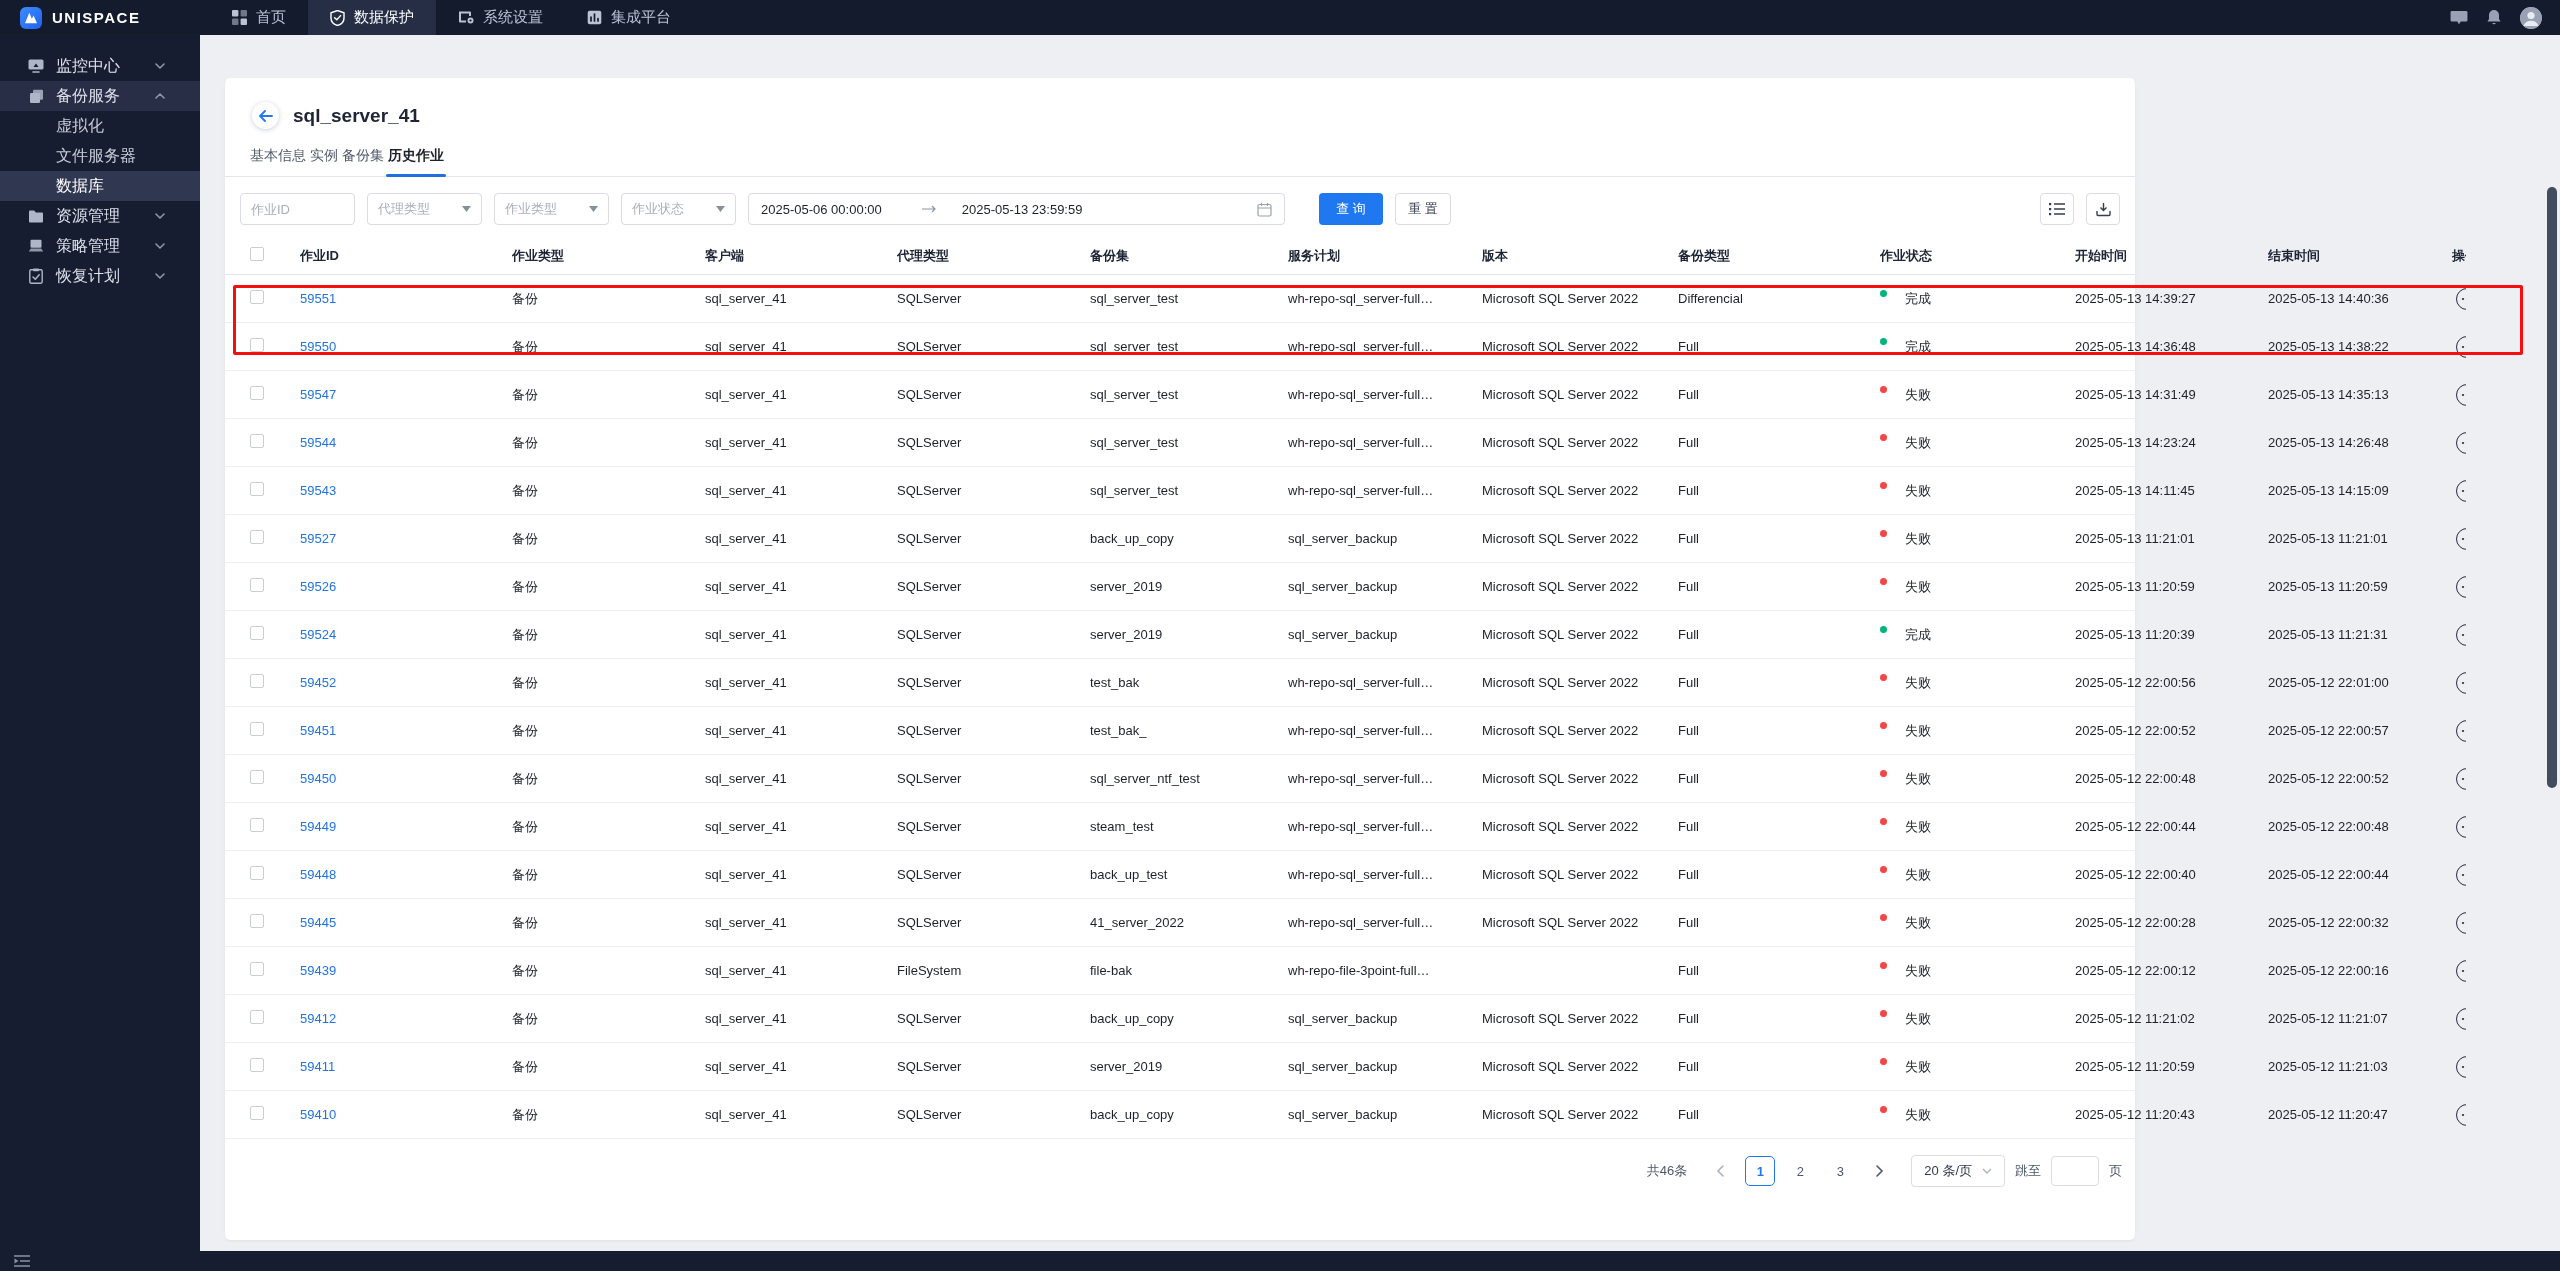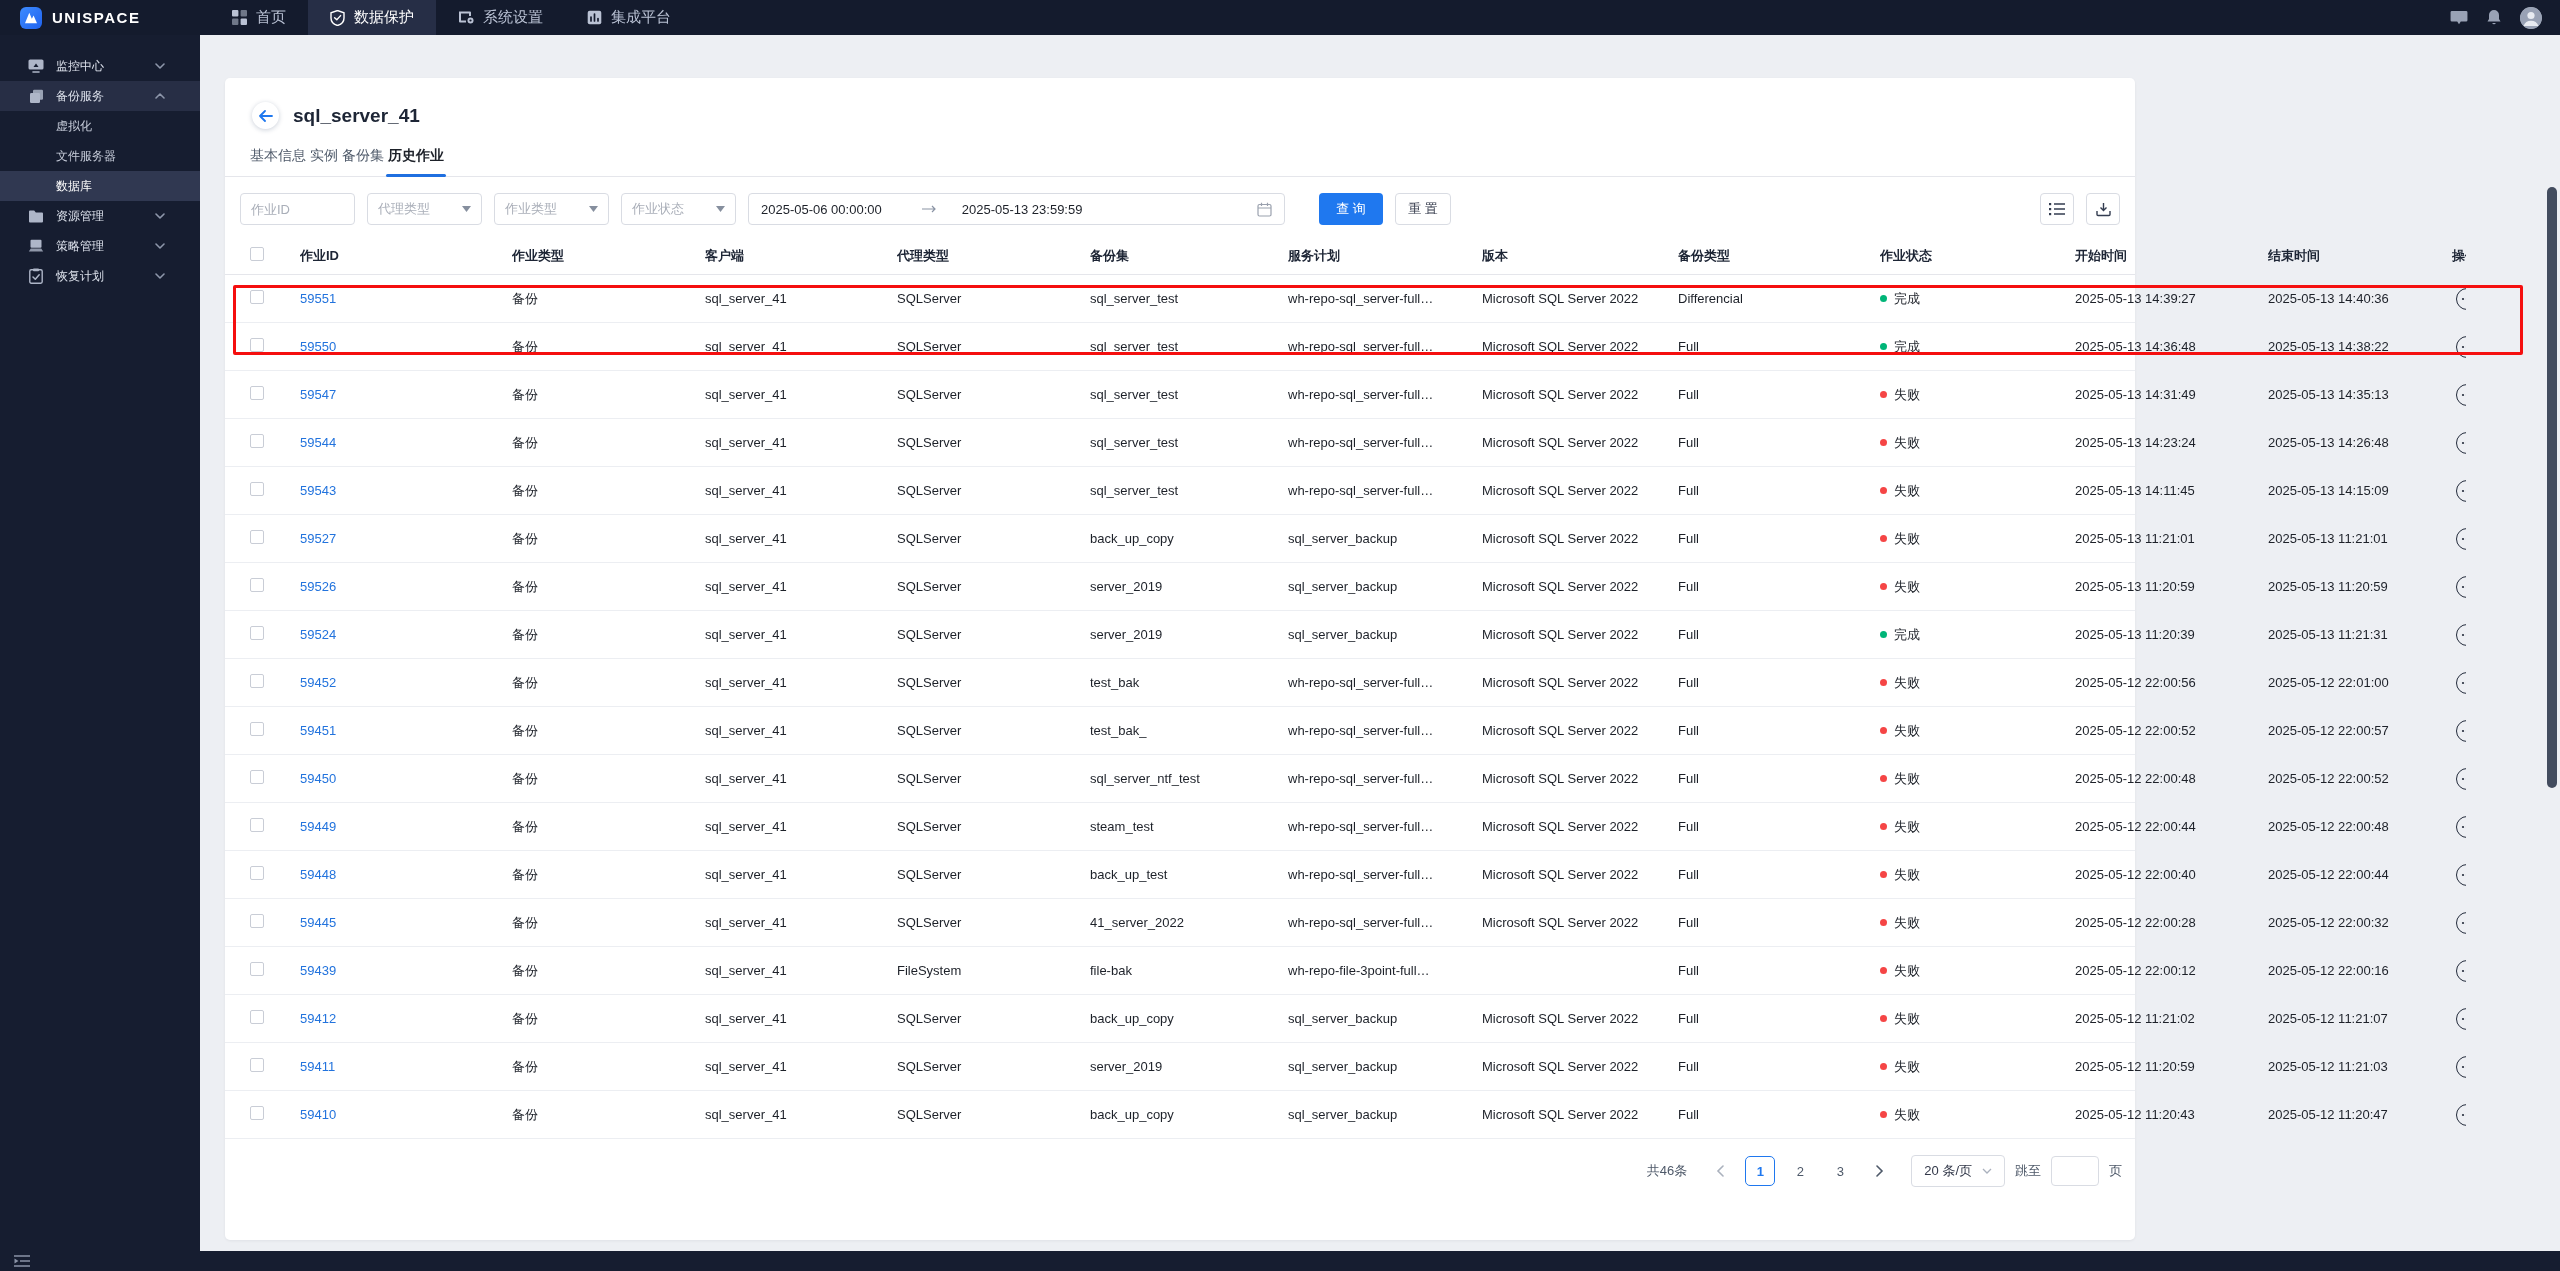--- a/index.html
+++ b/index.html
@@ -14,21 +14,21 @@
   .brand-mark { width:22px; height:22px; border-radius:6px; background:linear-gradient(135deg,#3d8bff,#2063ef); display:flex; align-items:center; justify-content:center; }
   .brand-name { color:#fff; font-size:15px; font-weight:bold; letter-spacing:1.5px; }
   .topnav { display:flex; height:35px; margin-left:10px; }
   .topnav-item { display:flex; align-items:center; gap:9px; padding:0 22px; color:#bac2d4; cursor:pointer; font-size:15px; }
   .topnav-item.active { background:#262e46; color:#fff; }
   .topbar-right { margin-left:auto; display:flex; align-items:center; gap:18px; padding-right:18px; color:#99a2b5; }
   .avatar { width:22px; height:22px; border-radius:50%; background:#aab1c0; display:flex; align-items:center; justify-content:center; overflow:hidden; }
 
   
   .sidebar { position:absolute; left:0; top:35px; width:200px; height:1216px; background:#161d30; z-index:20; padding-top:16px; }
-  .side-item { height:30px; display:flex; align-items:center; color:#dde2ec; cursor:pointer; font-size:12px; }
+  .side-item { height:30px; display:flex; align-items:center; color:#dde2ec; cursor:pointer; font-size:16px; }
   .side-item .icon { width:16px; margin-left:28px; margin-right:12px; color:#aeb6c8; }
   .side-item .chev { margin-left:auto; margin-right:32px; color:#8d96aa; }
   .side-item.sub { padding-left:56px; color:#c7cdda; }
   .side-item.hl { background:#272e45; }
   .side-item.sel { background:#303851; color:#ffffff; }
 
   
   .footbar { position:absolute; left:0; top:1251px; width:2560px; height:20px; background:#161d30; z-index:25; display:flex; align-items:center; }
   .collapse-btn { margin-left:14px; color:#8a93a6; cursor:pointer; }
 
@@ -62,21 +62,21 @@
   .f-iconbtn { width:34px; display:flex; align-items:center; justify-content:center; color:#333c50; cursor:pointer; }
 
   
   .table { margin-top:12px; }
   .trow { display:grid; grid-template-columns:60px 212px 193px 192px 193px 198px 194px 196px 202px 195px 193px 184px 1fr; align-items:center; padding:0 15px; border-bottom:1px solid #eceef2; }
   .trow.head { height:38px; font-weight:bold; color:#1d2535; border-bottom:1px solid #e5e6eb; }
   .trow.body { height:48px; }
   .cell { overflow:hidden; white-space:nowrap; text-overflow:ellipsis; padding-right:14px; }
   .checkbox { width:14px; height:14px; border:1px solid #c9cdd6; border-radius:2px; background:#fff; display:inline-block; margin-left:10px; cursor:pointer; }
   .link { color:#2273dd; text-decoration:none; cursor:pointer; }
-  .status { display:flex; align-items:center; gap:7px; }
+  .status { display:flex; align-items:flex-start; gap:18px; }
   .dot { width:7px; height:7px; border-radius:50%; display:inline-block; }
   .dot.ok { background:#00b578; }
   .dot.fail { background:#f54545; }
   .more-btn { width:22px; height:22px; border:1.6px solid #232b3b; border-radius:50%; display:flex; align-items:center; justify-content:center; color:#232b3b; cursor:pointer; margin-left:4px; }
   .more-btn svg { display:block; }
 
   
   .pagination { display:flex; align-items:center; justify-content:flex-end; gap:10px; margin-top:16px; padding-right:13px; color:#4e5969; }
   .pg-total { margin-right:8px; }
   .pg-arrow { width:30px; height:30px; display:flex; align-items:center; justify-content:center; color:#aab1bd; cursor:pointer; font-size:14px; }

